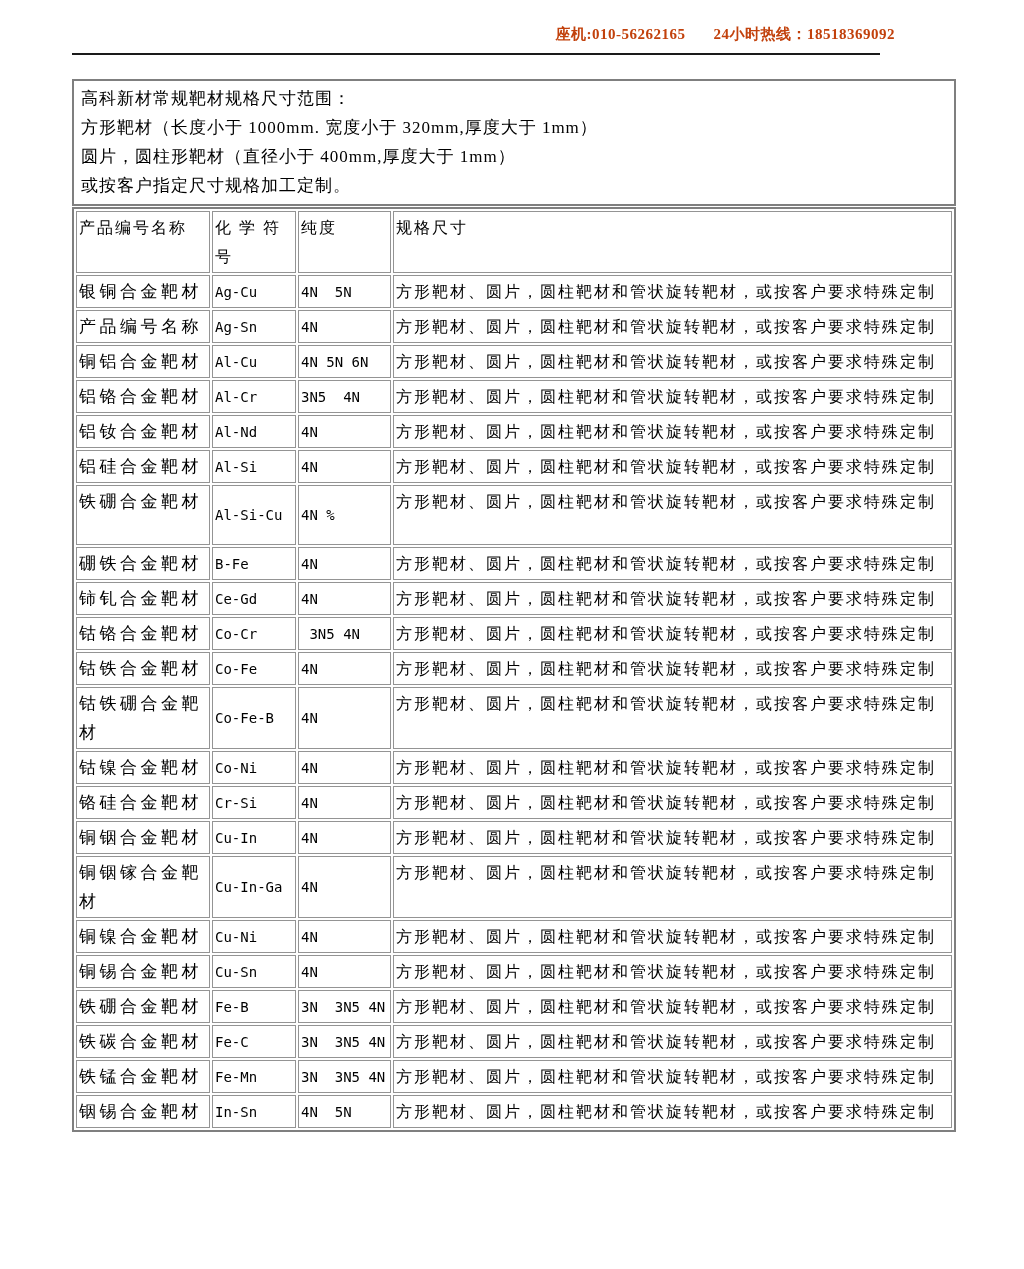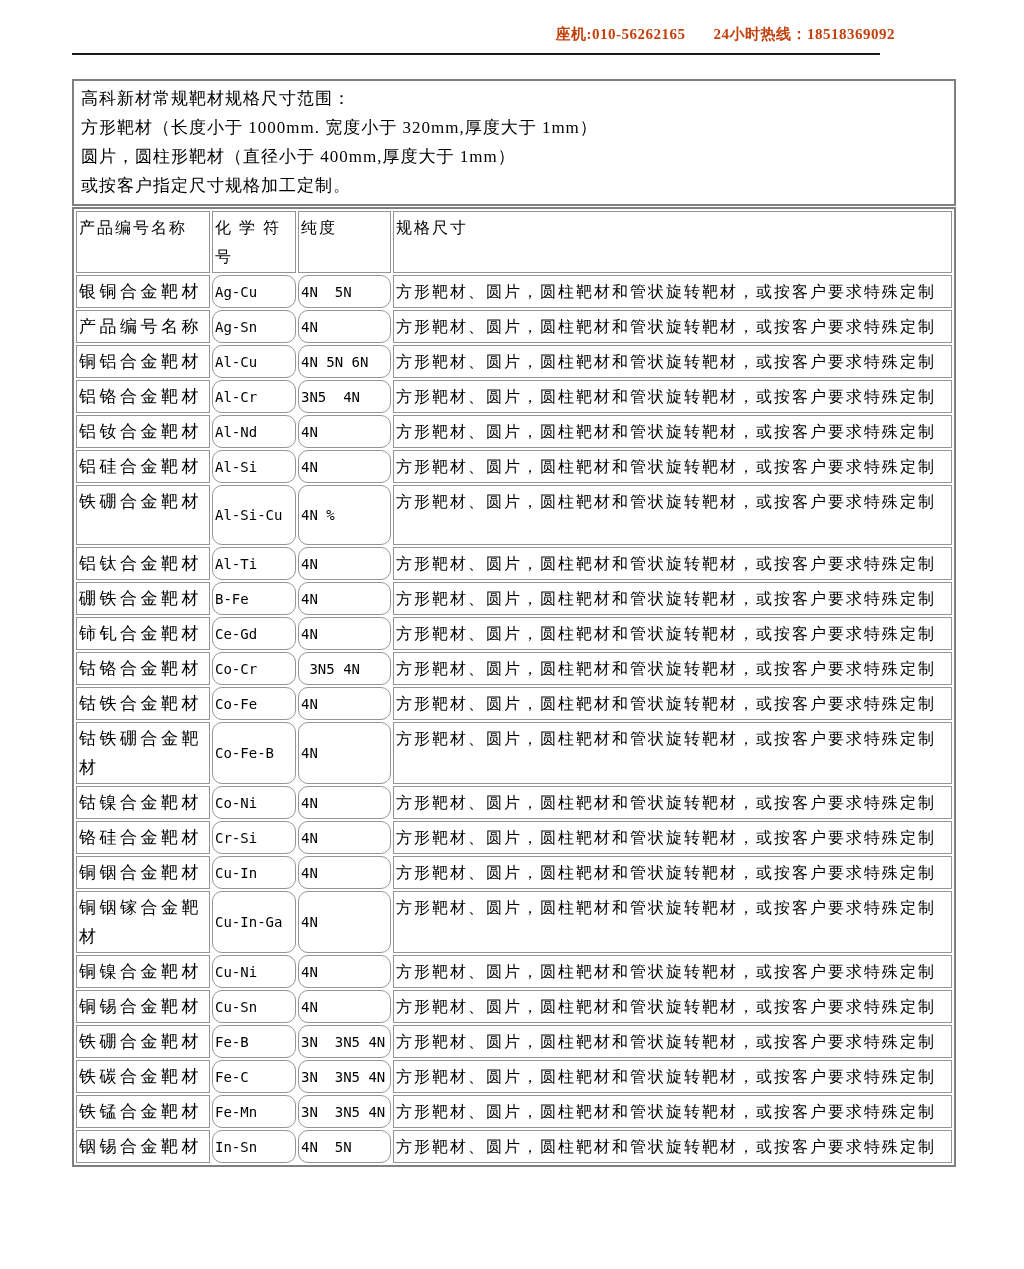--- a/index.html
+++ b/index.html
@@ -83,21 +83,20 @@
     line-height: 29px;
     vertical-align: top;
     margin-top: 29px;
   }
   td.c-sym, td.c-pur {
     font-family: "DejaVu Sans Mono", monospace;
     font-size: 14px;
     vertical-align: middle;
     white-space: pre;
     padding-left: 3px;
-    border-radius: 10px;
   }
   td.c-spec {
     font-size: 16px;
     letter-spacing: 2px;
     line-height: 29px;
     vertical-align: top;
     padding-left: 5px;
     white-space: nowrap;
   }
   tr.tall td { height: 60px; }
@@ -171,26 +170,20 @@
     <td class="c-pur">4N</td>
     <td class="c-spec">方形靶材、圆片，圆柱靶材和管状旋转靶材，或按客户要求特殊定制</td>
   </tr>
         <tr class="tall">
     <td class="c-name">铁硼合金靶材</td>
     <td class="c-sym">Al-Si-Cu</td>
     <td class="c-pur">4N %</td>
     <td class="c-spec">方形靶材、圆片，圆柱靶材和管状旋转靶材，或按客户要求特殊定制</td>
   </tr>
         <tr>
-    <td class="c-name">铝钛合金靶材</td>
-    <td class="c-sym">Al-Ti</td>
-    <td class="c-pur">4N</td>
-    <td class="c-spec">方形靶材、圆片，圆柱靶材和管状旋转靶材，或按客户要求特殊定制</td>
-  </tr>
-        <tr>
     <td class="c-name">硼铁合金靶材</td>
     <td class="c-sym">B-Fe</td>
     <td class="c-pur">4N</td>
     <td class="c-spec">方形靶材、圆片，圆柱靶材和管状旋转靶材，或按客户要求特殊定制</td>
   </tr>
         <tr>
     <td class="c-name">铈钆合金靶材</td>
     <td class="c-sym">Ce-Gd</td>
     <td class="c-pur">4N</td>
     <td class="c-spec">方形靶材、圆片，圆柱靶材和管状旋转靶材，或按客户要求特殊定制</td>

